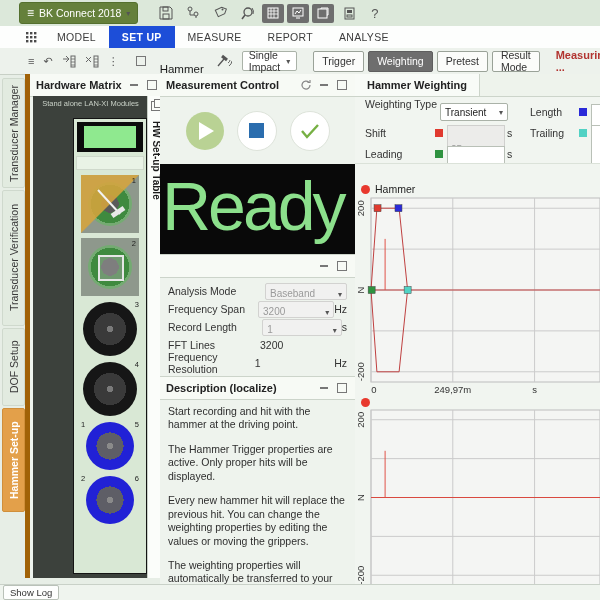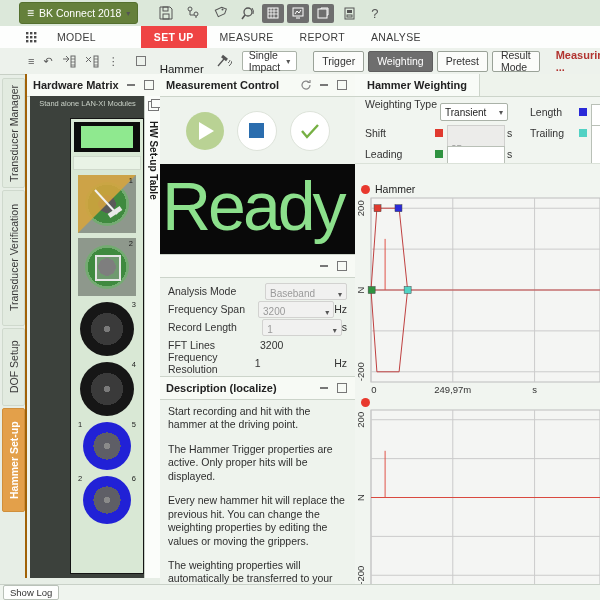--- a/index.html
+++ b/index.html
@@ -15,21 +15,21 @@
   .ticon{width:24px;height:20px;display:flex;align-items:center;justify-content:center;margin-left:3px;}
   .ticon.dark{background:#6e6e6e;border-radius:2px;width:22px;height:19px;}
   .ticon svg{display:block;}
   .help-q{font-size:13px;color:#555;margin-left:10px;}
 
   
   .ribbon{position:absolute;top:26px;left:0;right:0;height:22px;background:#fdfefd;
     border-bottom:1px solid #d4dcd2;display:flex;align-items:stretch;}
   .apps-icon{width:26px;display:flex;align-items:center;justify-content:center;margin-left:18px;}
   .rtab{display:flex;align-items:center;padding:0 13px;font-size:10.5px;color:#3c3c3c;letter-spacing:.3px;cursor:pointer;}
-  .rtab.active{background:#ef4444;color:#fff;font-weight:bold;margin-left:32px;}
+  .rtab.active{background:#1d4ed8;color:#fff;font-weight:bold;}
 
   
   .toolbar{position:absolute;top:48px;left:0;right:0;height:26px;background:#edf2ec;
     border-bottom:1px solid #c8d0c6;display:flex;align-items:center;font-size:11px;color:#444;}
   .tb-ic{margin-left:9px;color:#555;display:flex;align-items:center;justify-content:center;width:18px;height:18px;}
   .tb-sep{width:1px;height:14px;background:#c2cabf;margin:0 4px;}
   .task-title{margin-left:14px;color:#1c1c1c;font-size:11.5px;margin-top:28px;}
   .dropdown{margin-left:10px;height:18px;background:#fff;border:1px solid #aab2a8;border-radius:2px;
     display:flex;align-items:center;gap:6px;padding:0 6px;font-size:10.5px;color:#333;cursor:pointer;}
   .chev{font-size:8px;color:#555;}
@@ -51,21 +51,21 @@
   
   .phead{height:22px;background:#f7faf5;border-bottom:1px solid #ccd4ca;display:flex;align-items:center;
     padding:0 6px;font-size:11px;font-weight:bold;color:#222;}
   .phead .sp{flex:1;}
   .hico{width:14px;height:12px;display:flex;align-items:center;justify-content:center;margin-left:4px;color:#666;}
   .pin-dash{width:8px;height:2px;background:#777;}
   .max-box{width:8px;height:8px;border:1px solid #777;}
 
   
   .hw-panel{position:absolute;left:25px;width:135px;top:0;bottom:7px;background:#eef3ed;
-    border-left:2px solid #a16207;border-right:1px solid #c6cec4;}
+    border-left:5px solid #a16207;border-right:1px solid #c6cec4;}
   .hw-content{position:absolute;top:22px;left:3px;right:17px;bottom:0;background:#3c413c;overflow:hidden;}
   .hw-mod-label{text-align:center;font-size:7.5px;color:#c9d1c7;padding-top:3px;}
   .module{position:absolute;left:40px;top:22px;width:72px;bottom:4px;background:#d9e8d5;
     border:1px solid #141414;display:flex;flex-direction:column;align-items:center;overflow:hidden;}
   .mscreen{width:66px;height:30px;background:#0c0c0c;margin-top:3px;display:flex;align-items:center;justify-content:center;}
   .mscreen .lcd{width:52px;height:22px;background:#8fe98f;}
   .mstrip{width:66px;height:12px;background:#e9f3e6;margin-top:4px;border:1px solid #cfd9cc;}
   .tile{width:58px;height:58px;background:#8e988c;margin-top:5px;position:relative;}
   .tile .ring{position:absolute;left:7px;top:7px;width:44px;height:44px;border-radius:50%;
     background:radial-gradient(circle,#5a5a5a 0 28%,#3f8a3f 28% 62%,#74ab72 62% 78%,#8e988c 78%);}

